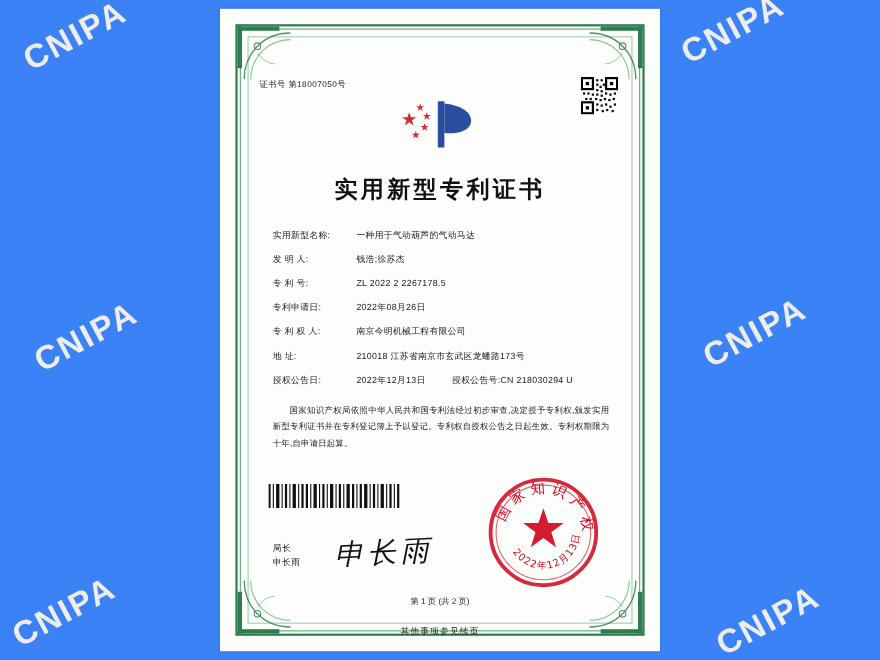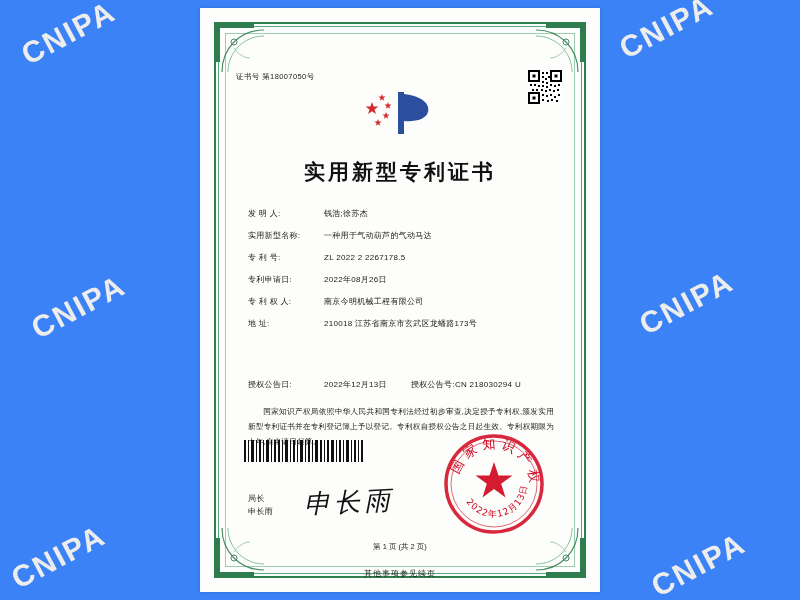--- a/index.html
+++ b/index.html
@@ -134,21 +134,20 @@
   }
   .f-label {
     display: inline-block;
     width: 76px;
   }
   .f-value { }
 
   .field-row.split .f-second-label {
     display: inline-block;
     margin-left: 24px;
-    margin-top: 39px;
   }
 
   .body-text {
     margin-top: 14px;
     padding: 0 10px 0 12px;
     font-size: 7.6px;
     line-height: 15px;
     color: #1a1a1a;
     text-align: justify;
     letter-spacing: .2px;
@@ -324,24 +323,24 @@
           <path d="M34 4 L34 46 L40 46 L40 4 Z" fill="#2b4f9e"></path>
           <path d="M40 6 C58 8 66 16 64 24 C62 31 52 34 40 33 Z" fill="#2b4f9e"></path>
           <path d="M40 10 C54 12 60 17 59 22 C58 27 50 29 40 28.5 Z" fill="#ffffff" opacity="0"></path>
         </svg>
       </div>
 
       <div class="title">实用新型专利证书</div>
 
       <div class="fields">
         <div class="field-row">
+          <span class="f-label">实用新型名称:</span><span class="f-value">一种用于气动葫芦的气动马达</span>
+        </div>
+        <div class="field-row">
           <span class="f-label">发 明 人:</span><span class="f-value">钱浩;徐苏杰</span>
-        </div>
-        <div class="field-row">
-          <span class="f-label">实用新型名称:</span><span class="f-value">一种用于气动葫芦的气动马达</span>
         </div>
         <div class="field-row">
           <span class="f-label">专 利 号:</span><span class="f-value">ZL 2022 2 2267178.5</span>
         </div>
         <div class="field-row">
           <span class="f-label">专利申请日:</span><span class="f-value">2022年08月26日</span>
         </div>
         <div class="field-row">
           <span class="f-label">专 利 权 人:</span><span class="f-value">南京今明机械工程有限公司</span>
         </div>

